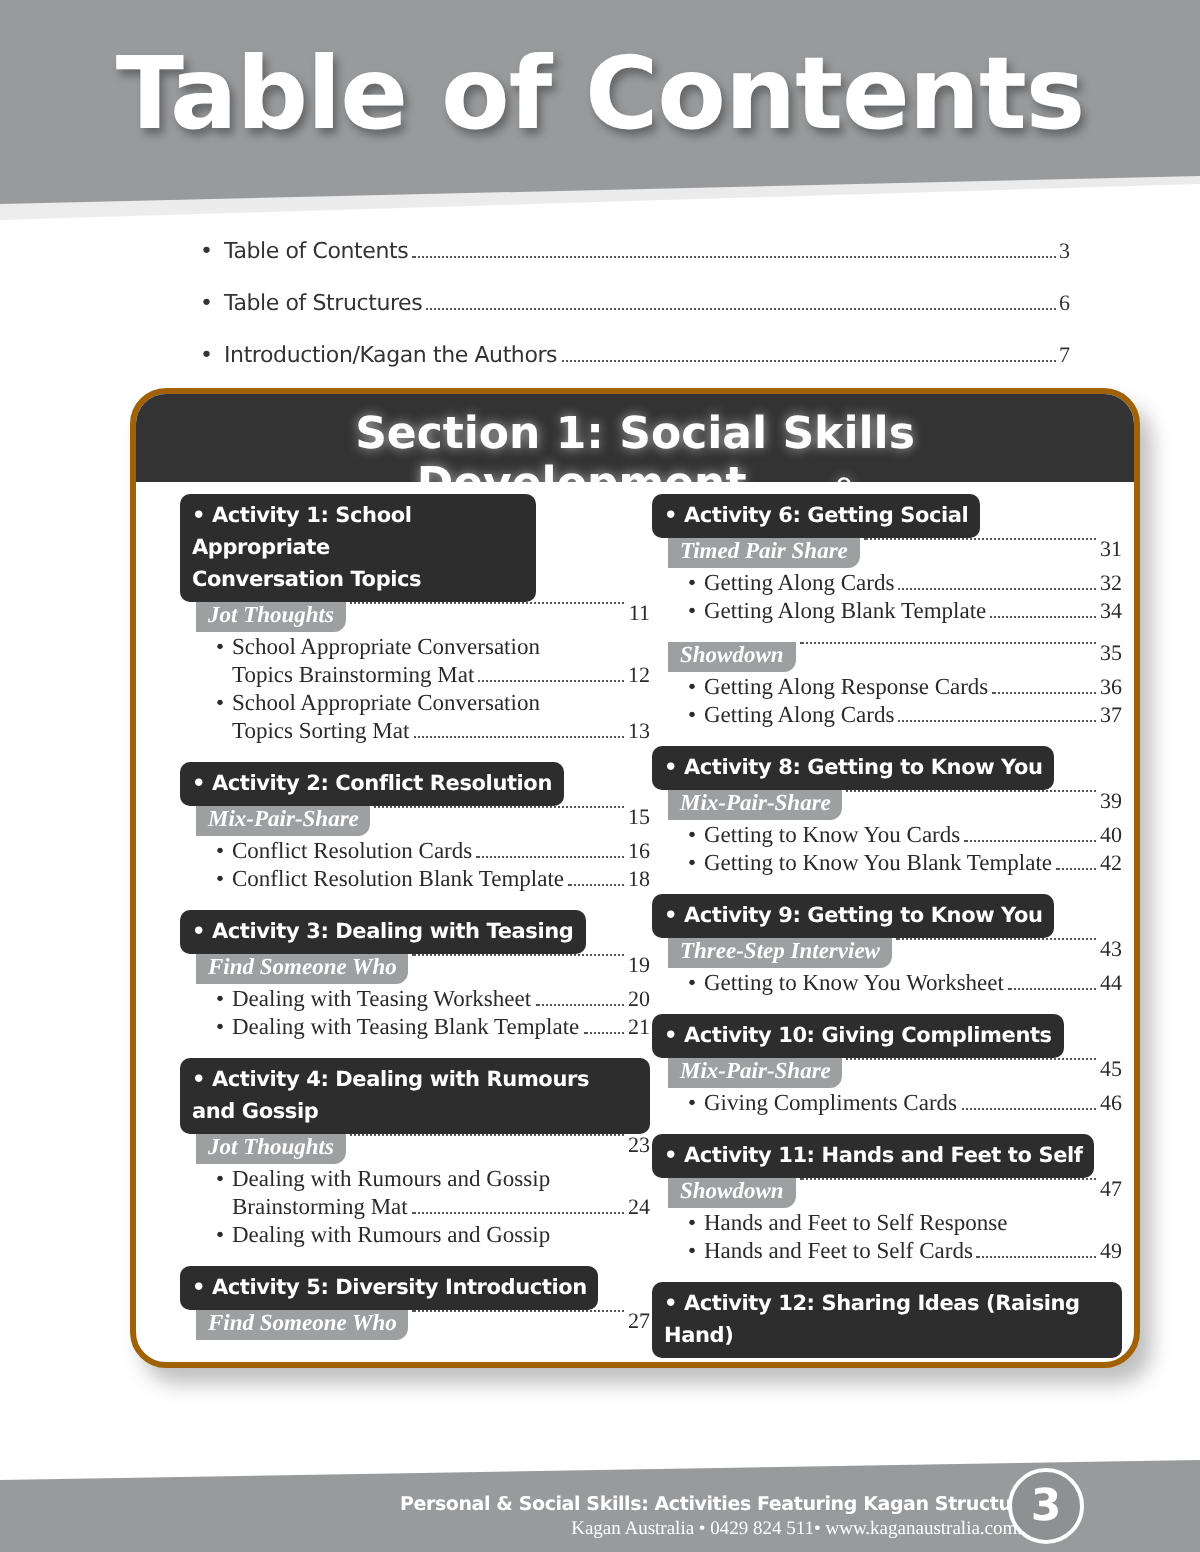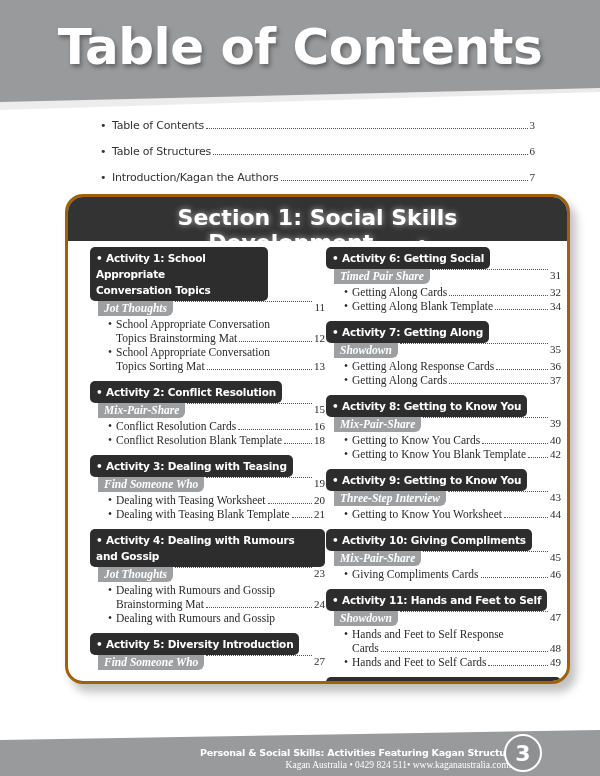--- a/index.html
+++ b/index.html
@@ -237,21 +237,21 @@
             <span class="pg">32</span>
           </div>
         </div><div class="sub">
           <div class="sub-row">
             <span class="b">•</span>
             <span class="t">Getting Along Blank Template</span>
             <span class="dots"></span>
             <span class="pg">34</span>
           </div>
         </div></div>
-      <div class="activity"><div class="act-label"><span>• </span><span>Activity 7: Getting Along</span></div><div class="struct-row">
+      <div class="activity"><div class="struct-row">
           <span class="struct">Showdown</span>
           <span class="dots"></span>
           <span class="pg">35</span>
         </div><div class="sub">
           <div class="sub-row">
             <span class="b">•</span>
             <span class="t">Getting Along Response Cards</span>
             <span class="dots"></span>
             <span class="pg">36</span>
           </div>
@@ -307,25 +307,20 @@
           </div>
         </div></div>
       <div class="activity"><div class="act-label"><span>• </span><span>Activity 11: Hands and Feet to Self</span></div><div class="struct-row">
           <span class="struct">Showdown</span>
           <span class="dots"></span>
           <span class="pg">47</span>
         </div><div class="sub">
           <div class="sub-row">
             <span class="b">•</span>
             <span class="t">Hands and Feet to Self Response</span>
-          </div>
-          <div class="sub-cont">
-            <span class="t">Cards</span>
-            <span class="dots"></span>
-            <span class="pg">48</span>
           </div>
         </div><div class="sub">
           <div class="sub-row">
             <span class="b">•</span>
             <span class="t">Hands and Feet to Self Cards</span>
             <span class="dots"></span>
             <span class="pg">49</span>
           </div>
         </div></div>
       <div class="activity"><div class="act-label"><span>• </span><span>Activity 12: Sharing Ideas (Raising Hand)</span></div></div>

